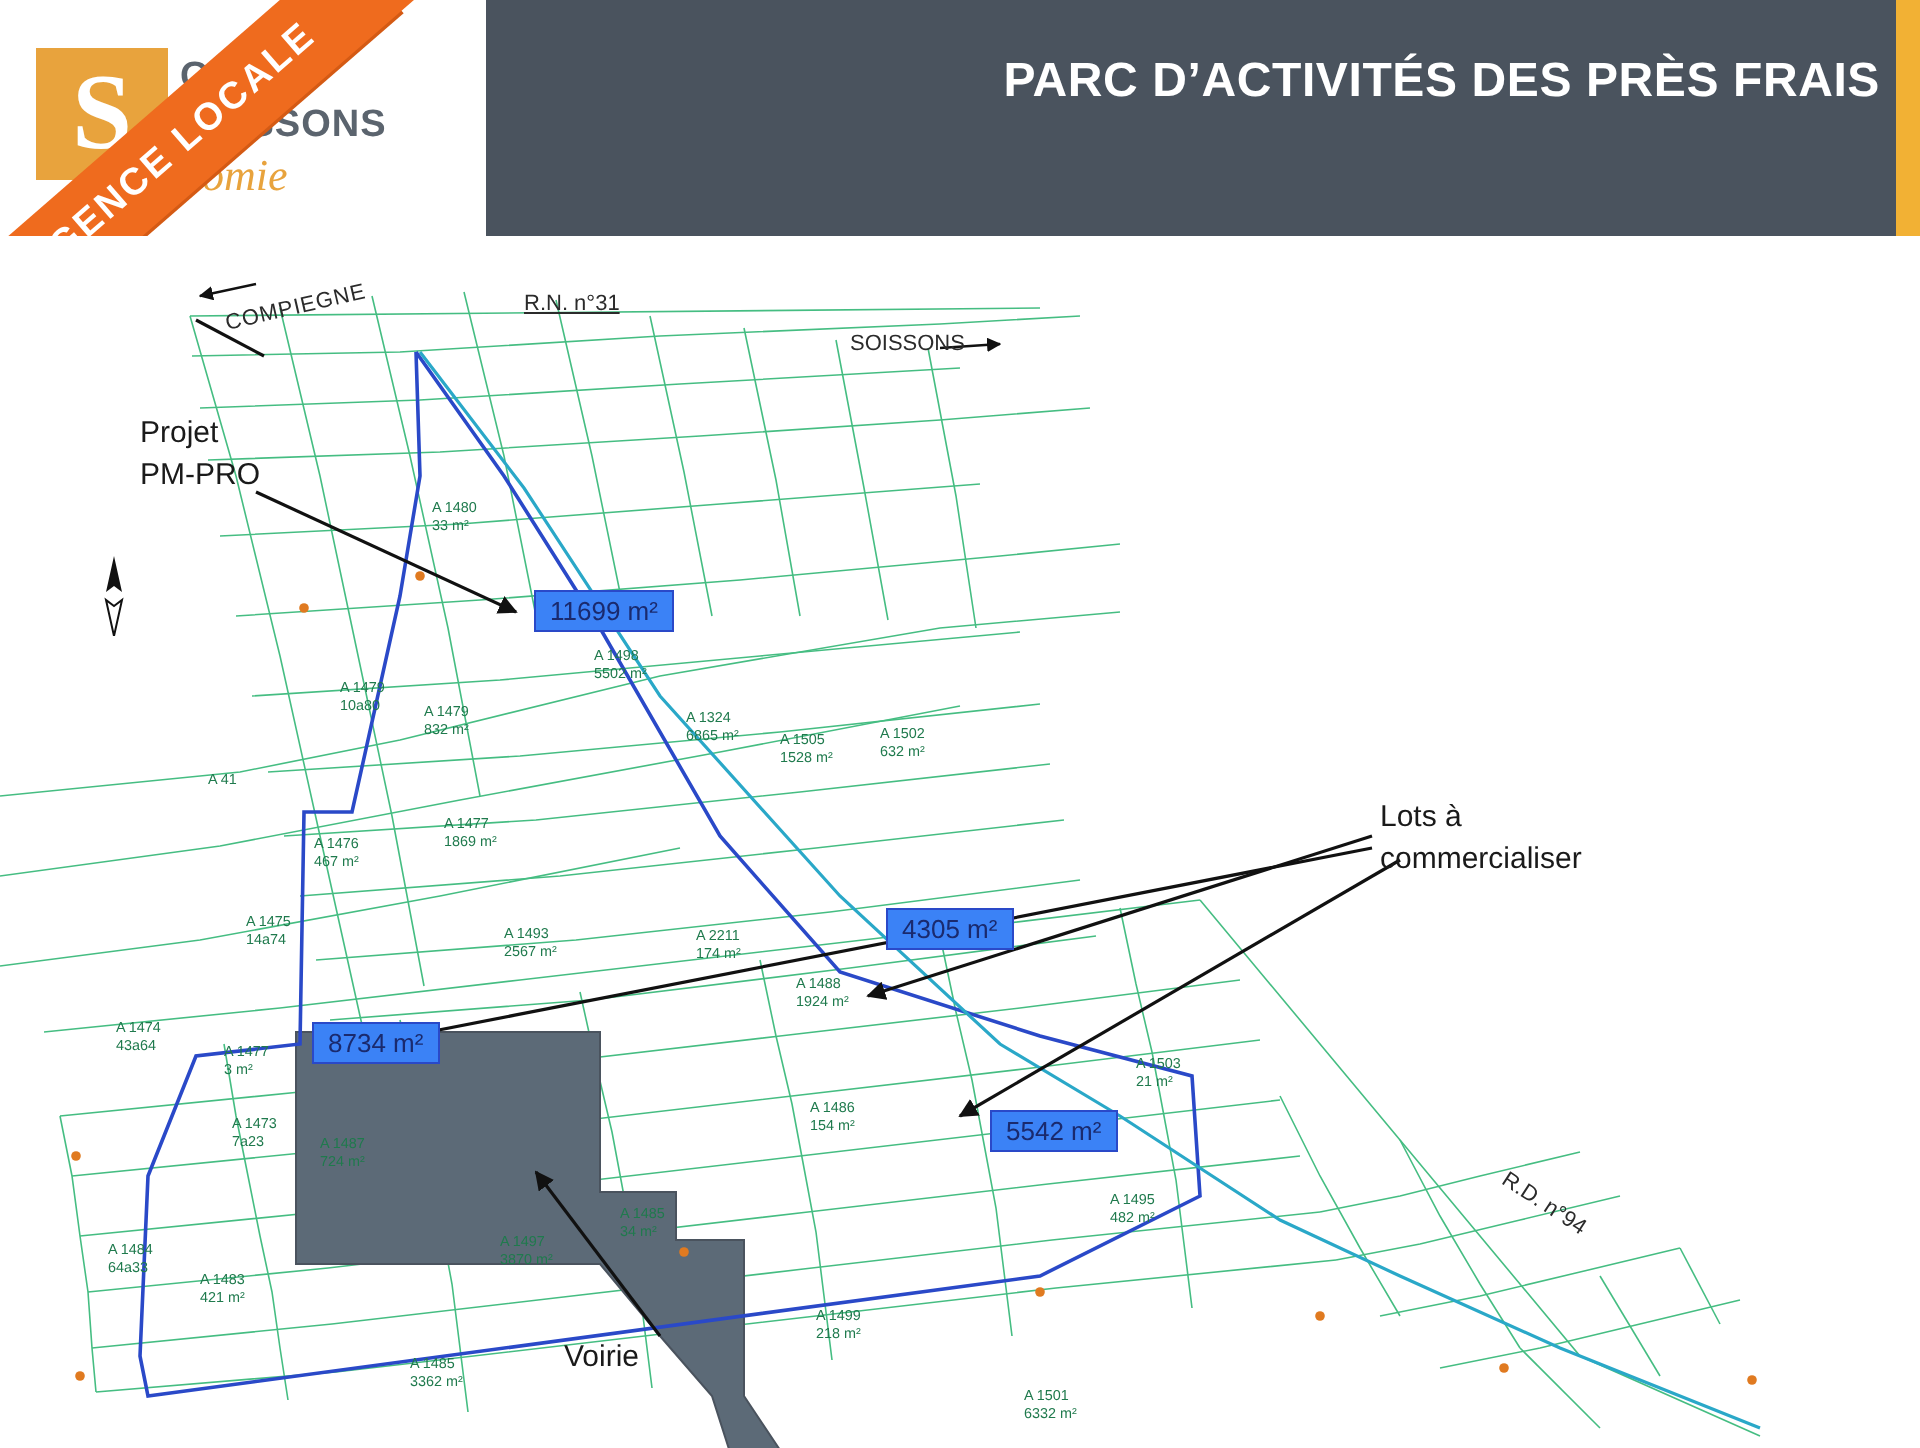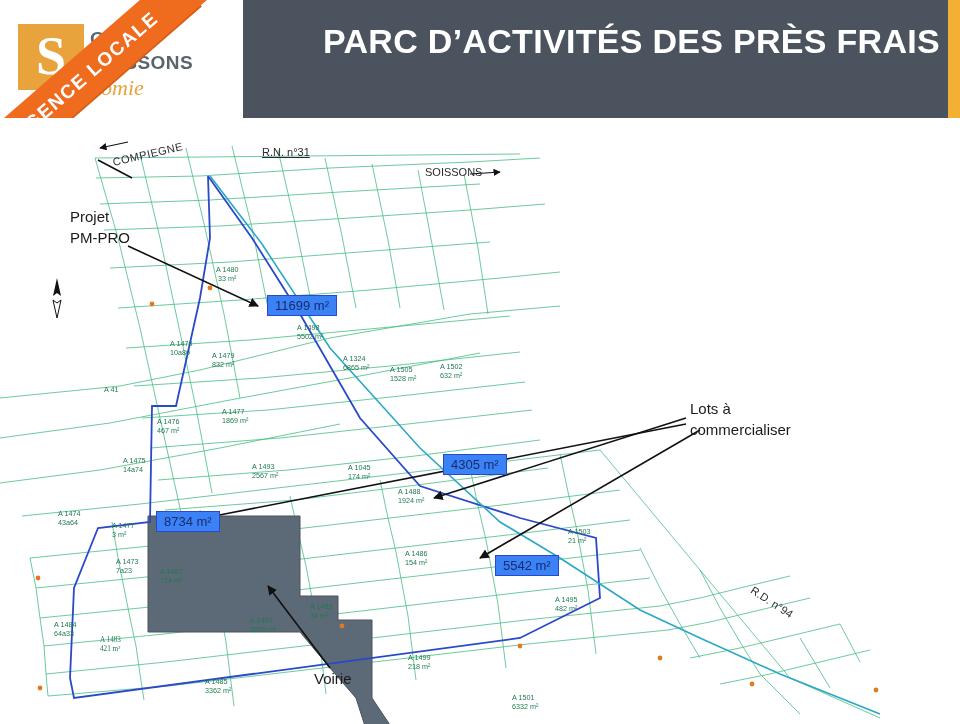--- a/index.html
+++ b/index.html
@@ -35,21 +35,21 @@
     position:absolute; left:72px; top:10px; width:136px;
   }
   .logo-line1 { color:#5b646e; font-size:19px; font-weight:bold; letter-spacing:.5px; }
   .logo-line2 { color:#5b646e; font-size:19px; font-weight:bold; letter-spacing:.5px; margin-top:2px;}
   .logo-line3 { color:#e8a33d; font-family:"Liberation Serif", serif; font-style:italic;
                 font-size:22px; margin-top:1px; }
 
   #header-title {
     position:absolute; left:250px; top:22px; width:690px;
     text-align:right; color:#ffffff; font-weight:bold;
-    font-size:34px; line-height:38px; letter-spacing:.3px;
+    font-size:24px; line-height:38px; letter-spacing:.3px;
   }
   #header-accent {
     position:absolute; right:0; top:0; width:12px; height:118px;
     background:#f2b134;
   }
 
   
   #ribbon {
     position:absolute; left:-64px; top:54px; width:300px; height:44px;
     background:#ef6b1e; transform:rotate(-41deg); transform-origin:center center;
@@ -76,21 +76,21 @@
   
   #map { position:absolute; left:0; top:118px; width:960px; height:606px; background:#ffffff; }
   #map svg { display:block; }
 
   
   .callout {
     position:absolute; color:#1a1a1a; font-size:15px; line-height:21px;
   }
   #label-projet { left:70px; top:206px; }
   #label-lots   { left:690px; top:398px; }
-  #label-voirie { left:314px; top:668px; }
+  #label-voirie { left:282px; top:668px; }
 
   .areabox {
     position:absolute; border:1.4px solid #2a49c8; background:#3b82f6;
     color:#1a2a6e; font-size:13px; padding:2px 7px; white-space:nowrap;
   }
   #box-11699 { left:267px; top:295px; }
   #box-4305  { left:443px; top:454px; }
   #box-8734  { left:156px; top:511px; }
   #box-5542  { left:495px; top:555px; }
 
@@ -254,21 +254,21 @@
     <polygon points="17,0 21,18 17,15 13,18" fill="#111"></polygon>
     <polygon points="17,40 13,22 17,25 21,22" fill="#fff" stroke="#111" stroke-width="1"></polygon>
   </svg>
 
   <div class="maptext rot-neg15" style="left:112px; top:30px; font-size:11px; letter-spacing:.5px;">COMPIEGNE</div>
   <div class="maptext" style="left:262px; top:28px; font-size:11px;text-decoration:underline;">R.N. n°31</div>
   <div class="maptext" style="left:425px; top:48px; font-size:11px;">SOISSONS</div>
   <div class="maptext rot-pos32" style="left:748px; top:478px; font-size:11px;">R.D. n°94</div>
 
   <div id="parcel-layer">
-      <div class="plot" style="left: 216px; top: 148px; text-align: center;">
+      <div class="plot" style="left: 216px; top: 132px;">
         <div>A 1480</div>
         <div>33 m²</div>
       </div>
       <div class="plot" style="left: 170px; top: 222px;">
         <div>A 1479</div>
         <div>10a80</div>
       </div>
       <div class="plot" style="left: 212px; top: 234px;">
         <div>A 1479</div>
         <div>832 m²</div>
@@ -303,21 +303,21 @@
       </div>
       <div class="plot" style="left: 123px; top: 339px;">
         <div>A 1475</div>
         <div>14a74</div>
       </div>
       <div class="plot" style="left: 252px; top: 345px;">
         <div>A 1493</div>
         <div>2567 m²</div>
       </div>
       <div class="plot" style="left: 348px; top: 346px;">
-        <div>A 1045</div>
+        <div>A 2211</div>
         <div>174 m²</div>
       </div>
       <div class="plot" style="left: 398px; top: 370px;">
         <div>A 1488</div>
         <div>1924 m²</div>
       </div>
       <div class="plot" style="left: 58px; top: 392px;">
         <div>A 1474</div>
         <div>43a64</div>
       </div>
@@ -338,21 +338,21 @@
         <div>724 m²</div>
       </div>
       <div class="plot" style="left: 405px; top: 432px;">
         <div>A 1486</div>
         <div>154 m²</div>
       </div>
       <div class="plot" style="left: 54px; top: 503px;">
         <div>A 1484</div>
         <div>64a33</div>
       </div>
-      <div class="plot" style="left: 100px; top: 518px; font-family: Liberation Serif, serif;">
+      <div class="plot" style="left: 100px; top: 518px;">
         <div>A 1483</div>
         <div>421 m²</div>
       </div>
       <div class="plot" style="left: 250px; top: 499px;">
         <div>A 1497</div>
         <div>3870 m²</div>
       </div>
       <div class="plot" style="left: 310px; top: 485px;">
         <div>A 1485</div>
         <div>34 m²</div>

